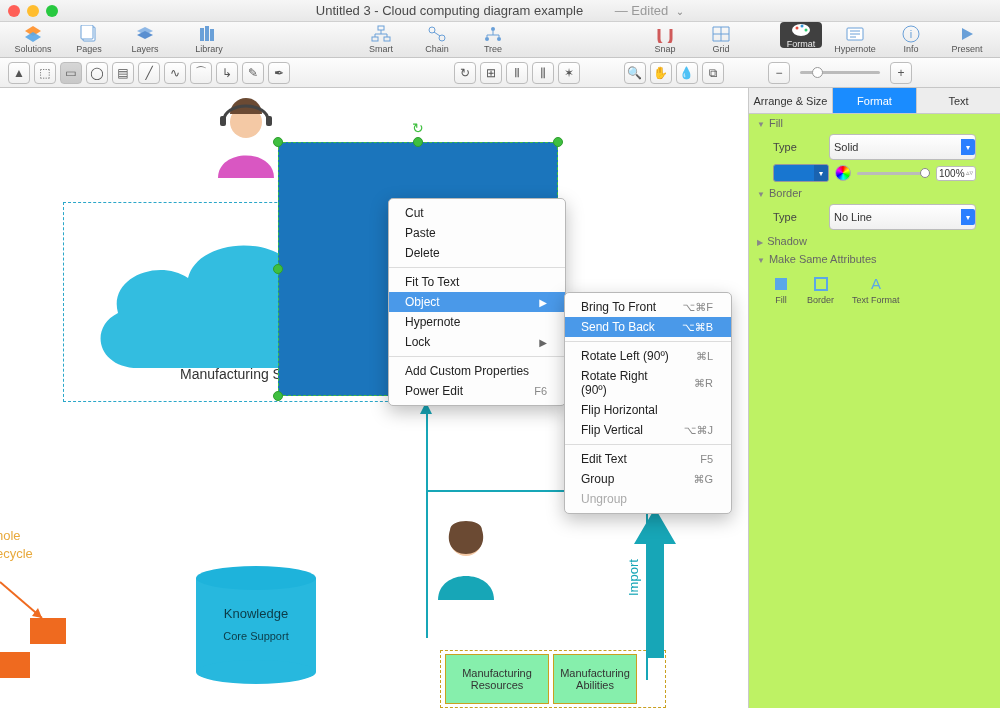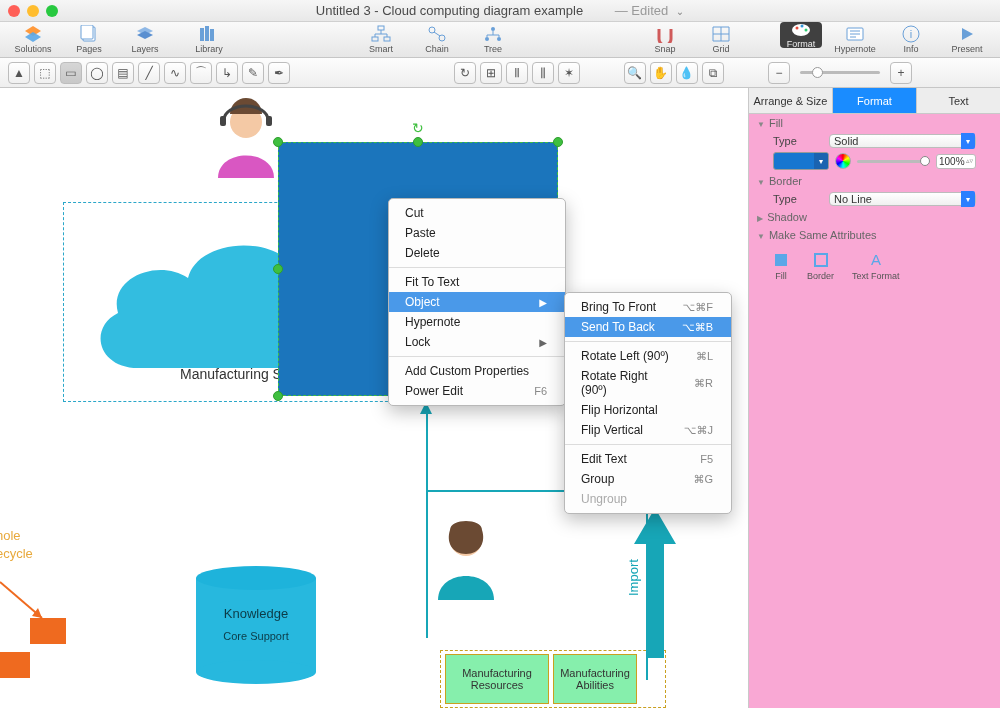--- a/index.html
+++ b/index.html
@@ -29,31 +29,31 @@
 .tool.sel { background: linear-gradient(#d6d6d6,#c8c8c8); }
 .tool-gap { width: 16px; }
 .zoom-slider { width: 80px; height: 3px; background: #bbb; border-radius: 2px; position: relative; margin: 0 6px; }
 .zoom-slider .knob { position:absolute; left:15%; top:-4px; width:11px;height:11px;border-radius:50%;background:#fff;border:1px solid #999; }
 
 
 .workspace { position: absolute; top: 88px; left: 0; right: 252px; bottom: 0; background: #fff; overflow: hidden; }
 .canvas { position: absolute; inset: 0; }
 
 
-.panel { position: absolute; top: 88px; right: 0; bottom: 0; width: 252px; background: #f9a8d4; border-left: 1px solid #c9c9c9; font-size: 11px; color:#333; }
+.panel { position: absolute; top: 88px; right: 0; bottom: 0; width: 252px; background: #bef264; border-left: 1px solid #c9c9c9; font-size: 11px; color:#333; }
 .tabs { display:flex; height:26px; border-bottom:1px solid #c9c9c9; }
 .tab { flex:1; display:flex;align-items:center;justify-content:center; font-size:11px; background:#ededed; border-right:1px solid #c9c9c9; }
 .tab:last-child{border-right:none;}
 .tab.active { background:#1a8cff; color:#fff; }
 .sec-h { color:#666; font-size:11px; padding:3px 8px; cursor:default; }
 .sec-h::before { content:"▼"; font-size:8px; margin-right:4px; color:#888; }
 .sec-h.closed::before { content:"▶"; }
 .row { display:flex; align-items:center; padding:2px 24px 2px 24px; gap:6px; }
 .lblp{ width:50px; font-size:11px; color:#444; }
-.select { flex:1; height:14px; border:1px solid #bcbcbc; border-radius:4px; background:linear-gradient(#fff,#f0f0f0); font-size:11px; padding:0 4px; display:flex;align-items:center;justify-content:space-between; }
+.select { flex:1; height:26px; border:1px solid #bcbcbc; border-radius:4px; background:linear-gradient(#fff,#f0f0f0); font-size:11px; padding:0 4px; display:flex;align-items:center;justify-content:space-between; }
 .select .arr { background:#2a7fff;color:#fff;width:14px;height:16px;margin:-1px -4px -1px 0;border-radius:0 2px 2px 0;display:flex;align-items:center;justify-content:center;font-size:8px; }
 .swatch { width:56px;height:18px;border:1px solid #999;border-radius:3px;background:#1876d0;display:flex;align-items:center;justify-content:flex-end; }
 .swatch .arr{ background:#1a63b0;color:#fff;width:14px;height:16px;border-radius:0 2px 2px 0;display:flex;align-items:center;justify-content:center;font-size:8px; }
 .colorwheel{width:16px;height:16px;border-radius:50%;background:conic-gradient(red,yellow,lime,cyan,blue,magenta,red);border:1px solid #aaa;}
 .sliderp{flex:1;height:3px;background:#bbb;border-radius:2px;position:relative;}
 .sliderp .k{position:absolute;right:0;top:-4px;width:10px;height:10px;border-radius:50%;background:#fff;border:1px solid #888;}
 .pct{width:40px;font-size:10px;border:1px solid #bbb;border-radius:3px;padding:1px 2px;background:#fff;display:flex;align-items:center;justify-content:space-between;}
 .attrs{display:flex;gap:18px;padding:6px 8px 6px 24px;}
 .attr{display:flex;flex-direction:column;align-items:center;gap:3px;font-size:9px;color:#555;}
 .attr .ai{width:16px;height:18px;}

